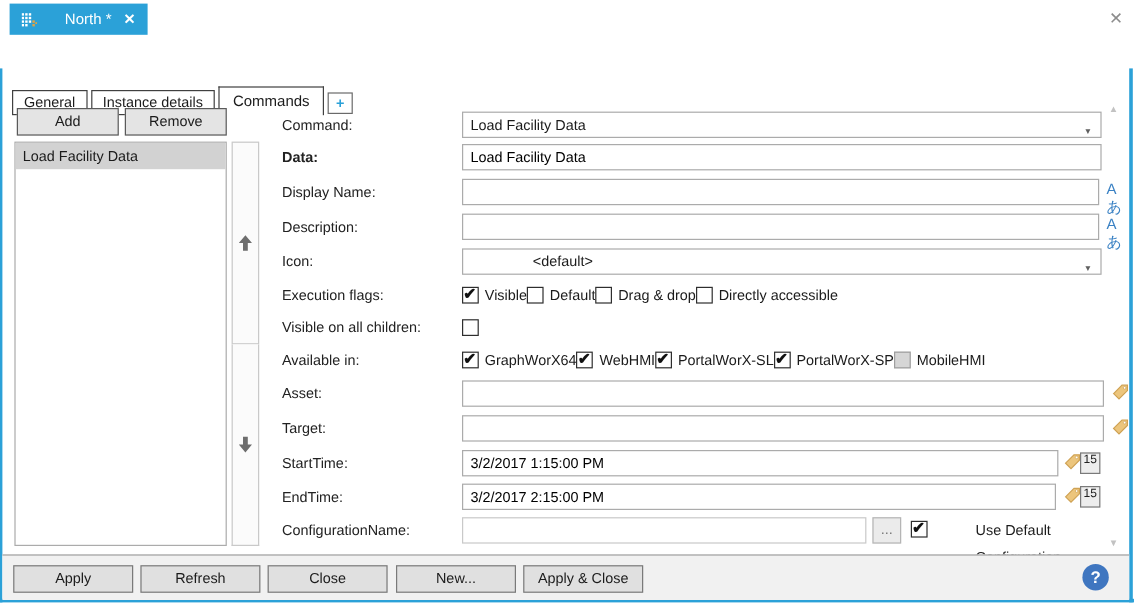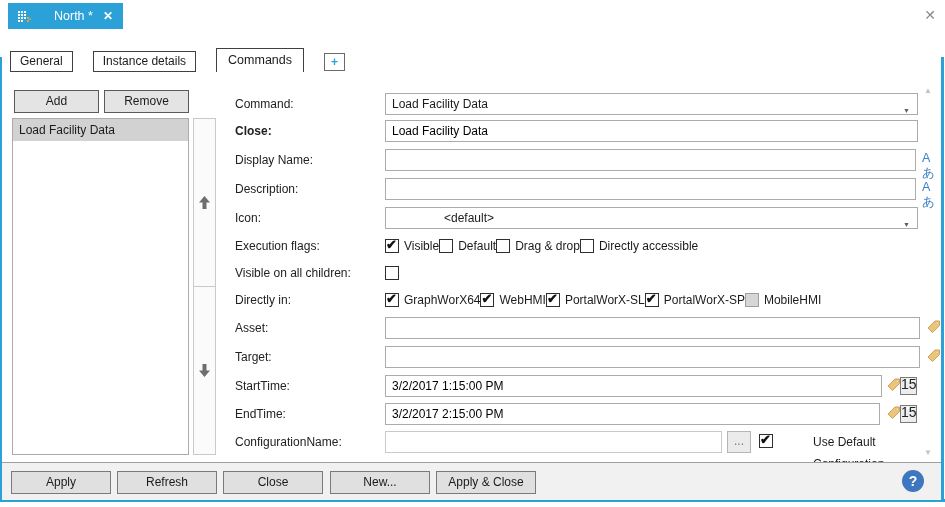--- a/index.html
+++ b/index.html
@@ -13,21 +13,21 @@
   .doctab .title{font-size:12.5px;margin-left:16px;}
   .doctab .x{font-size:12px;font-weight:bold;margin-left:3px;}
 
   .eqbar{position:absolute;top:29px;left:0;right:0;height:28px;background:var(--accent);}
   .eqlabel{position:absolute;left:10px;top:0;line-height:28px;color:#fff;font-size:12.5px;}
   .eqinput{position:absolute;left:110px;top:4px;width:708px;height:20px;border:0;
            padding:0 8px;font-size:12.5px;font-family:inherit;color:#000;}
   .badge{position:absolute;right:7px;top:0;line-height:28px;color:#fff;font-size:12.5px;}
 
   
-  .tabs{position:absolute;left:10px;top:48px;height:24px;display:flex;align-items:flex-end;gap:20px;}
+  .tabs{position:absolute;left:10px;top:72px;height:24px;display:flex;align-items:flex-end;gap:3px;}
   .tab{border:1px solid #404040;background:#fff;padding:0 9px;height:21px;line-height:19px;
        box-sizing:border-box;}
   .tab.active{height:24px;line-height:22px;border-bottom:none;padding:0 11px;font-size:12.5px;}
   .tab.plus{height:18px;line-height:16px;color:var(--accent);font-weight:bold;padding:0 6px;
             margin-bottom:1px;border-color:#6a6a6a;}
 
   
   .b-left{position:absolute;left:0;top:57px;bottom:5px;width:2px;background:var(--accent);}
   .b-right{position:absolute;right:1px;top:57px;bottom:5px;width:3px;background:var(--accent);}
   .b-bottom{position:absolute;left:0;right:0;bottom:5px;height:3px;background:var(--accent);}
@@ -54,21 +54,21 @@
   .combo{position:absolute;left:150px;top:0;height:22px;border:1px solid #ababab;background:#fff;
          box-sizing:border-box;line-height:20px;padding:0 6px;}
   .combo .arr{position:absolute;right:7px;top:7px;font-size:7px;color:#606060;}
   .combo.icon-combo{padding-left:58px;}
   .side-ico{position:absolute;top:2px;}
   .loc{color:#3b82c4;font-size:12.5px;letter-spacing:0;}
   .tagico svg{display:block;}
   .cal{width:17px;height:18px;border:1px solid #7a7a7a;box-sizing:border-box;background:#ededed;}
   .cal .hd{height:4px;background:#4a7ab8;position:relative;}
   .cal .hd::after{content:"";position:absolute;left:6px;top:1px;width:2px;height:2px;background:#fff;}
-  .cal .dy{text-align:center;font-size:14px;line-height:12px;color:#222;}
+  .cal .dy{text-align:center;font-size:10px;line-height:12px;color:#222;}
 
   .cbrow{position:absolute;left:150px;top:0;display:flex;align-items:center;height:16px;}
   .cbpair{display:flex;align-items:center;gap:5px;}
   .cb{width:14px;height:14px;border:1px solid #2e2e2e;background:#fff;box-sizing:border-box;
       position:relative;flex:none;}
   .cb.checked::after{content:"\2714";position:absolute;left:0;top:-3px;font-size:13px;
       font-weight:bold;color:#111;}
   .cb.disabled{background:#d6d6d6;border-color:#9f9f9f;}
 
   .dots-btn{position:absolute;left:492px;top:0;width:24px;height:22px;background:#ebebeb;
@@ -150,21 +150,21 @@
 
   <div class="frow" style="top:93px;">
     <span class="lab">Command:</span>
     <div class="combo" style="width:533px;">
       <span>Load Facility Data</span>
       <span class="arr">▼</span>
     </div>
   </div>
 
   <div class="frow" style="top:120px;">
-    <span class="lab bold">Close:</span>
+    <span class="lab bold">Data:</span>
     <input class="tbox" style="width: 533px;" value="Load Facility Data">
   </div>
 
   <div class="frow" style="top:149px;">
     <span class="lab">Display Name:</span>
     <input class="tbox" style="width: 531px;" value="">
     <span class="side-ico loc" style="left:687px;">Aあ</span>
   </div>
 
   <div class="frow" style="top:178px;">
@@ -204,21 +204,21 @@
   </div>
 
   <div class="frow" style="top:265px;height:16px;">
     <span class="lab" style="line-height:16px;">Visible on all children:</span>
     <div class="cbrow">
       <span class="cb"></span>
     </div>
   </div>
 
   <div class="frow" style="top:292px;height:16px;">
-    <span class="lab" style="line-height:16px;">Directly in:</span>
+    <span class="lab" style="line-height:16px;">Available in:</span>
     <div class="cbrow">
       <span class="cbpair">
         <span class="cb checked"></span>
         <span>GraphWorX64</span>
       </span>
       <span class="cbpair">
         <span class="cb checked"></span>
         <span>WebHMI</span>
       </span>
       <span class="cbpair">

